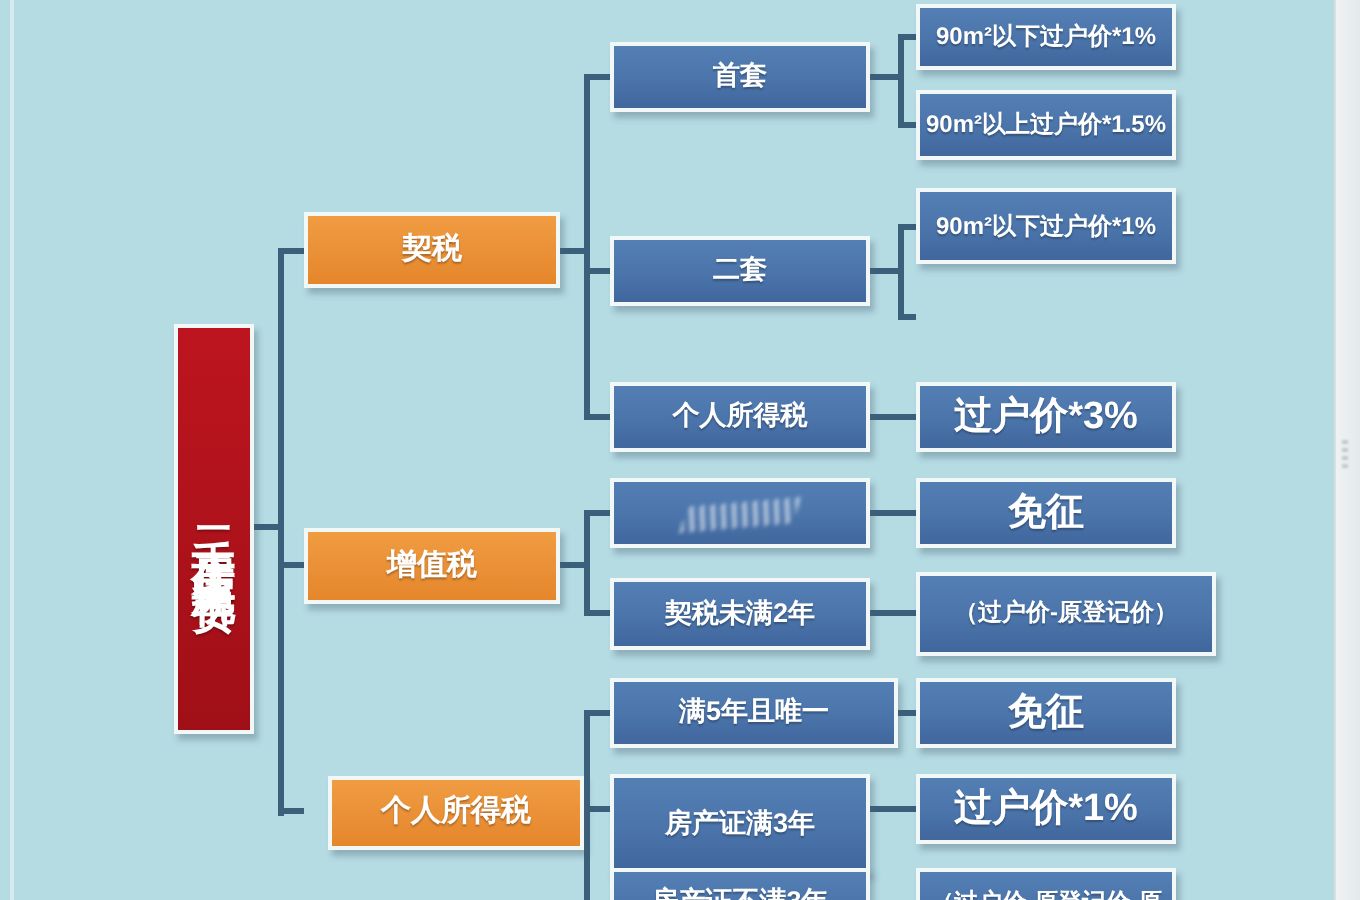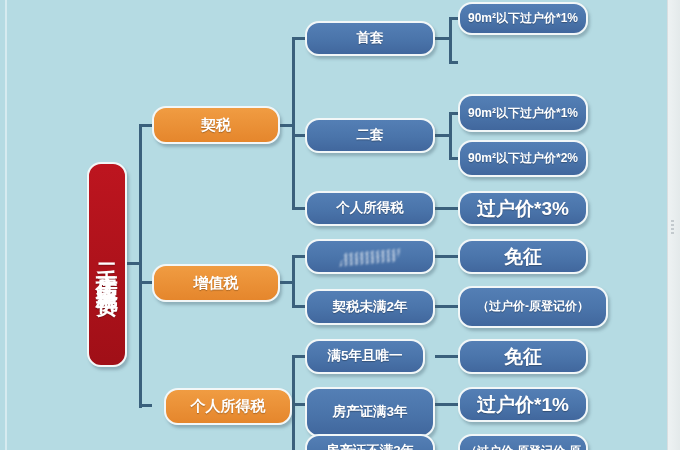--- a/index.html
+++ b/index.html
@@ -3,21 +3,21 @@
 <meta charset="utf-8">
 <style>
   html,body { margin:0; padding:0; }
   body { font-family: "Liberation Sans", "DejaVu Sans", sans-serif; }
   .stage {
     position:relative; width:680px; height:450px; overflow:hidden;
     background:#b5dbe3;
   }
   .box {
     position:absolute; box-sizing:border-box;
-    border:2px solid #f2f7f8; border-radius:14px;
+    border:2px solid #f2f7f8; border-radius:0;
     display:flex; flex-direction:column; align-items:center; justify-content:center;
     color:#fff; font-weight:700; text-align:center; line-height:1.25;
     box-shadow:2px 3px 3px rgba(70,95,110,.35);
     text-shadow:0 1px 1px rgba(0,0,0,.28);
   }
   .blue   { background:linear-gradient(180deg,#547fb5 0%,#4a74aa 55%,#41679d 100%); }
   .orange { background:linear-gradient(180deg,#f09c42 0%,#e5862c 100%); }
   .red    { background:linear-gradient(180deg,#bd151f 0%,#a00f17 100%); }
   .vtext  {
     writing-mode:vertical-rl; text-orientation:upright;
@@ -119,38 +119,38 @@
   </div>
   <div class="box blue f14" style="left:305px;top:191px;width:130px;height:35px">
     <span>个人所得税</span>
   </div>
   <div class="box blue f14" style="left:305px;top:239px;width:130px;height:35px">
     <div class="wm-blob"></div>
   </div>
   <div class="box blue f14" style="left:305px;top:289px;width:130px;height:36px">
     <span>契税未满2年</span>
   </div>
-  <div class="box blue f14" style="left:305px;top:339px;width:120px;height:35px">
+  <div class="box blue f14" style="left:305px;top:339px;width:144px;height:35px">
     <span>满5年且唯一</span>
   </div>
   <div class="box blue f14" style="left:305px;top:387px;width:130px;height:50px">
     <span>房产证满3年</span>
   </div>
   <div class="box blue f14" style="left:305px;top:434px;width:130px;height:35px">
     <span>房产证不满3年</span>
   </div>
 
   <div class="box blue f12" style="left:458px;top:2px;width:130px;height:33px">
     <span>90m²以下过户价*1%</span>
   </div>
+  <div class="box blue f12" style="left:458px;top:45px;width:130px;height:35px">
+    <span>90m²以上过户价*1.5%</span>
+  </div>
   <div class="box blue f12" style="left:458px;top:94px;width:130px;height:38px">
     <span>90m²以下过户价*1%</span>
-  </div>
-  <div class="box blue f12" style="left:458px;top:140px;width:130px;height:37px">
-    <span>90m²以下过户价*2%</span>
   </div>
   <div class="box blue f13" style="left:458px;top:191px;width:130px;height:35px">
     <span>过户价*3%</span>
   </div>
   <div class="box blue f13" style="left:458px;top:239px;width:130px;height:35px">
     <span>免征</span>
   </div>
   <div class="box blue formula" style="left:458px;top:286px;width:150px;height:42px">
     <span>（过户价-原登记价）</span>
   </div>

